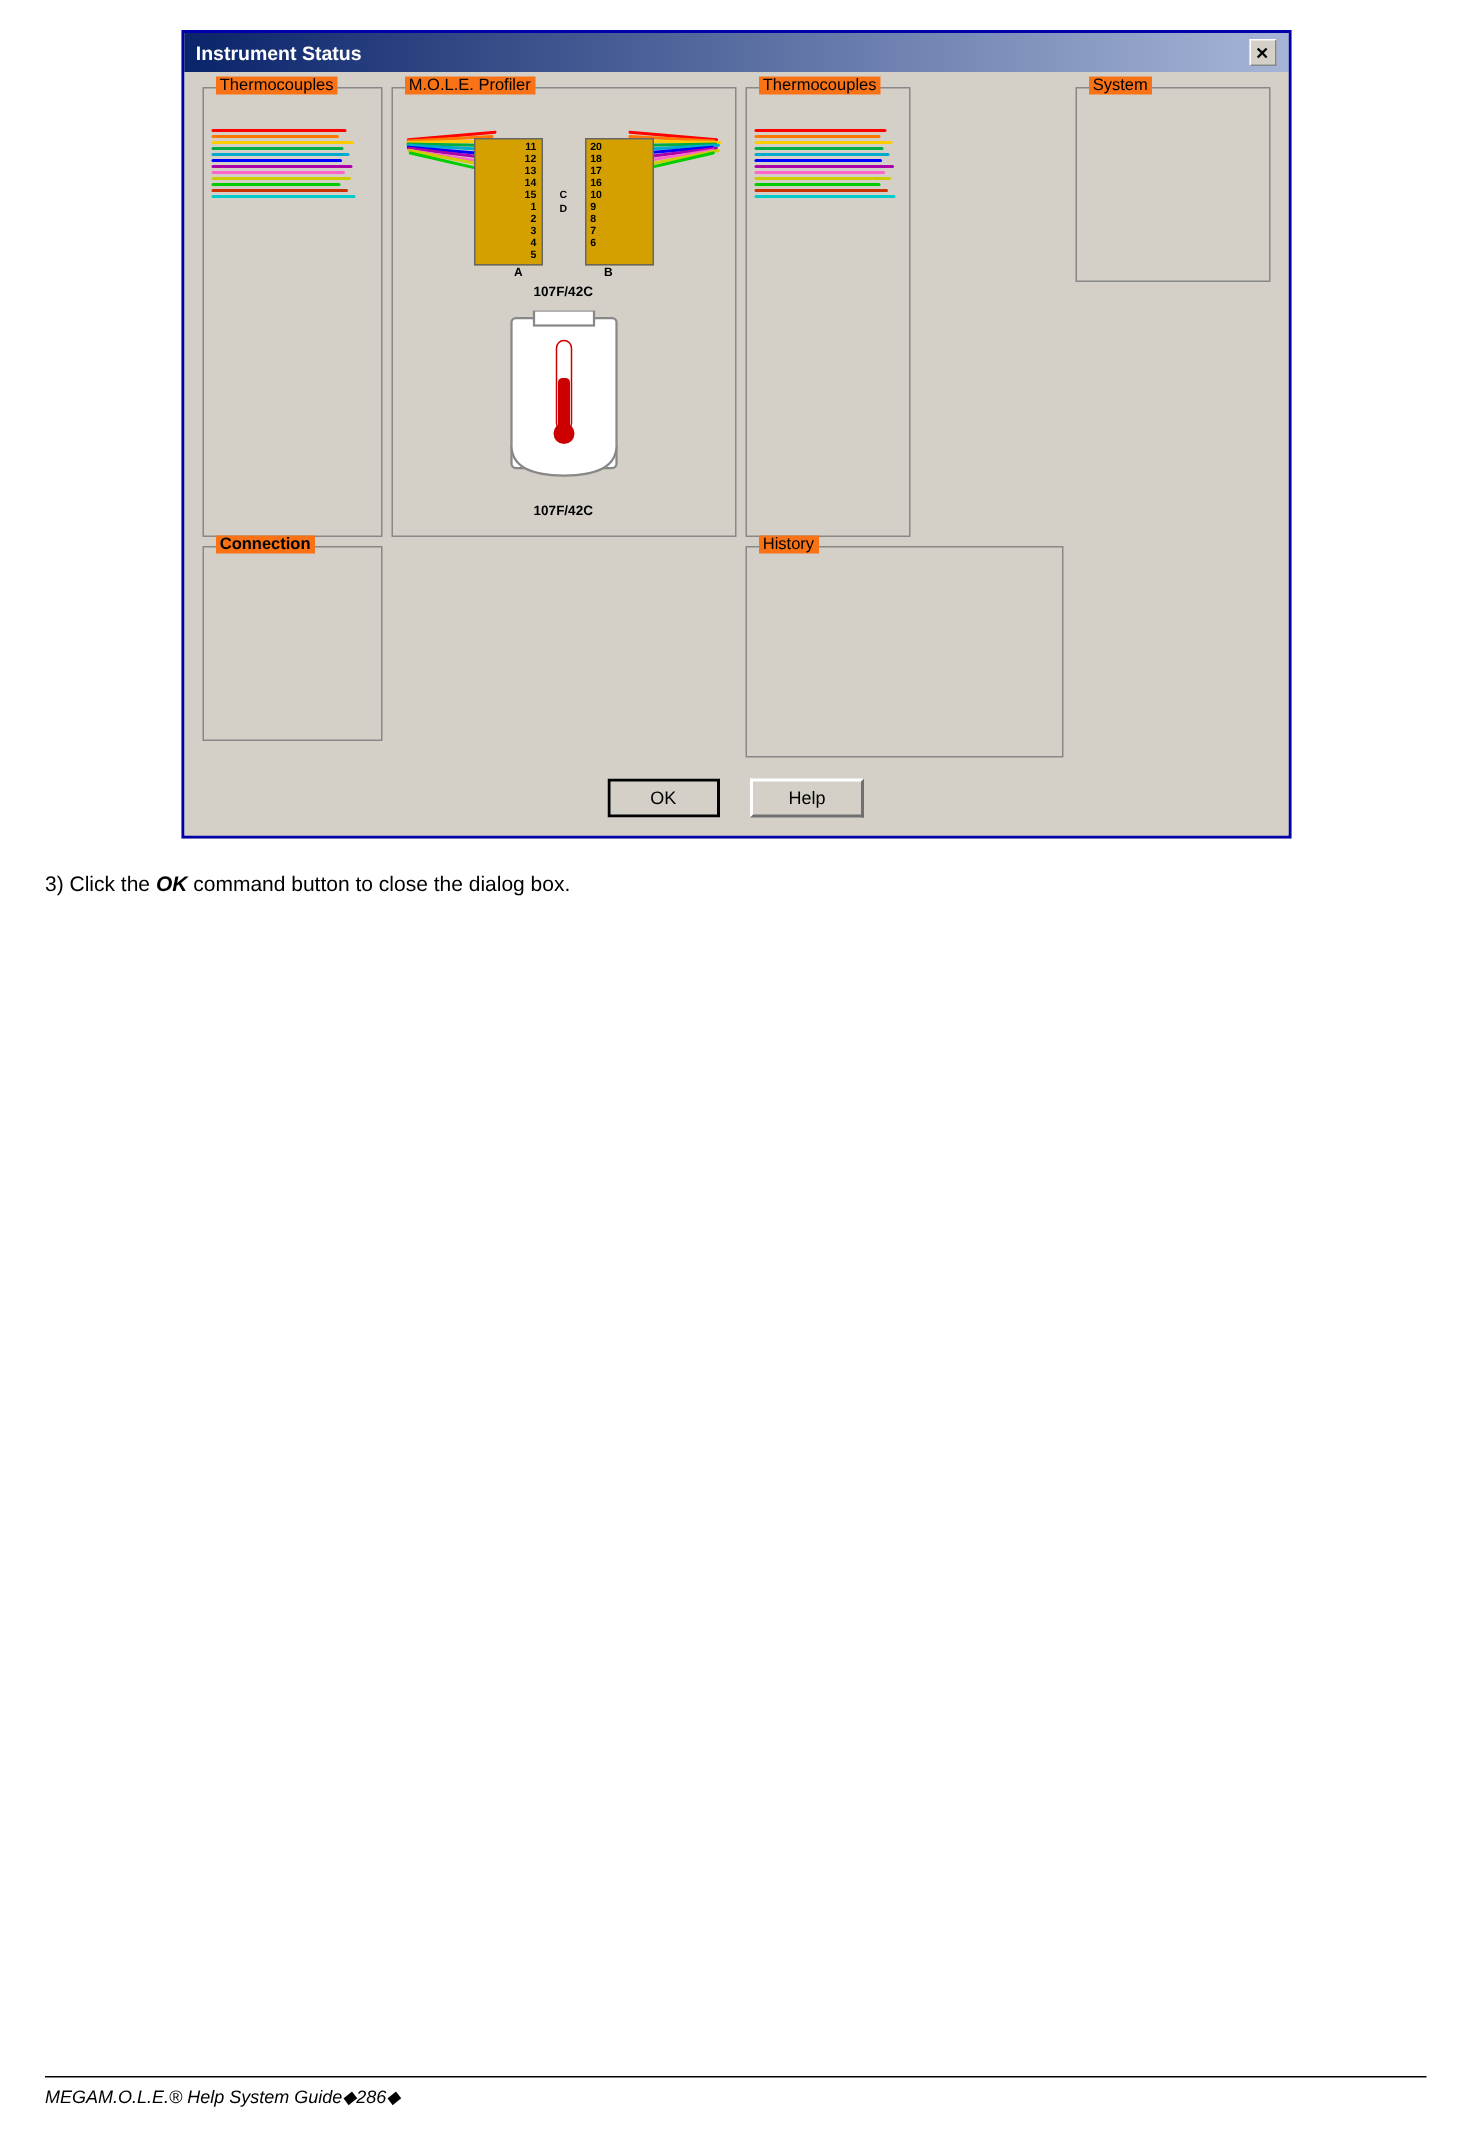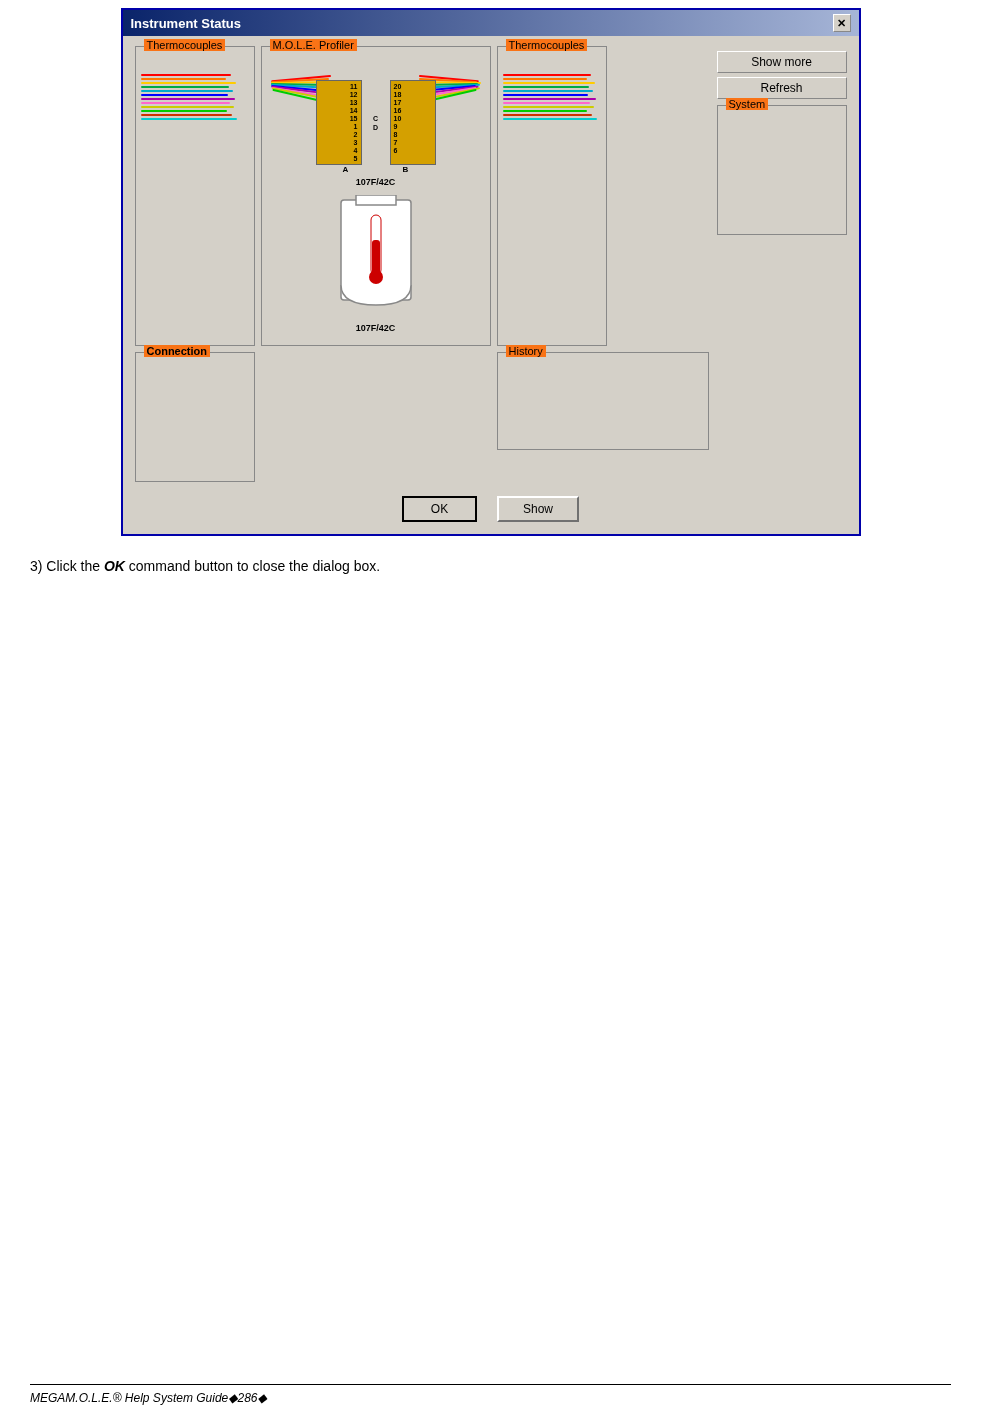--- a/index.html
+++ b/index.html
@@ -8,21 +8,21 @@
       min-height: 1425px;
       background: #ffffff;
       font-family: Arial, sans-serif;
       font-size: 13px;
       color: #000;
       position: relative;
     }
 
     
     .page-wrapper {
-      padding: 8px 30px 40px 30px;
+      padding: 20px 30px 40px 30px;
     }
 
     
     .dialog-window {
       width: 740px;
       border: 2px solid #0000aa;
       background: #d4d0c8;
       margin: 0 auto;
       position: relative;
     }
@@ -127,21 +127,21 @@
       height: 130px;
       font-weight: bold;
     }
 
     .spacer-middle {
       width: 230px;
     }
 
     .history-box {
       flex: 1;
-      height: 98px;
+      height: 141px;
     }
 
     
     .right-side {
       width: 130px;
       display: flex;
       flex-direction: column;
       gap: 6px;
     }
 
@@ -411,36 +411,32 @@
             <div class="spacer-middle"></div>
 
             <div class="group-box history-box">
               <span class="group-box-label">History</span>
             </div>
 
           </div>
         </div>
 
         <div class="right-side">
-          <div class="right-buttons">
-            <button class="win-button">Show more</button>
-            <button class="win-button">Refresh</button>
-          </div>
 
           <div class="group-box setup-box">
             <span class="group-box-label">System</span>
           </div>
 
         </div>
 
       </div>
 
       <div class="dialog-footer">
         <button class="footer-button default-btn" style="position:relative;">OK</button>
-        <button class="footer-button">Show</button>
+        <button class="footer-button">Help</button>
       </div>
 
     </div>
   </div>
 
   <div class="instruction-text">
     <span>3) Click the </span><strong><em>OK</em></strong><span> command button to close the dialog box.</span>
   </div>
 
 </div>

